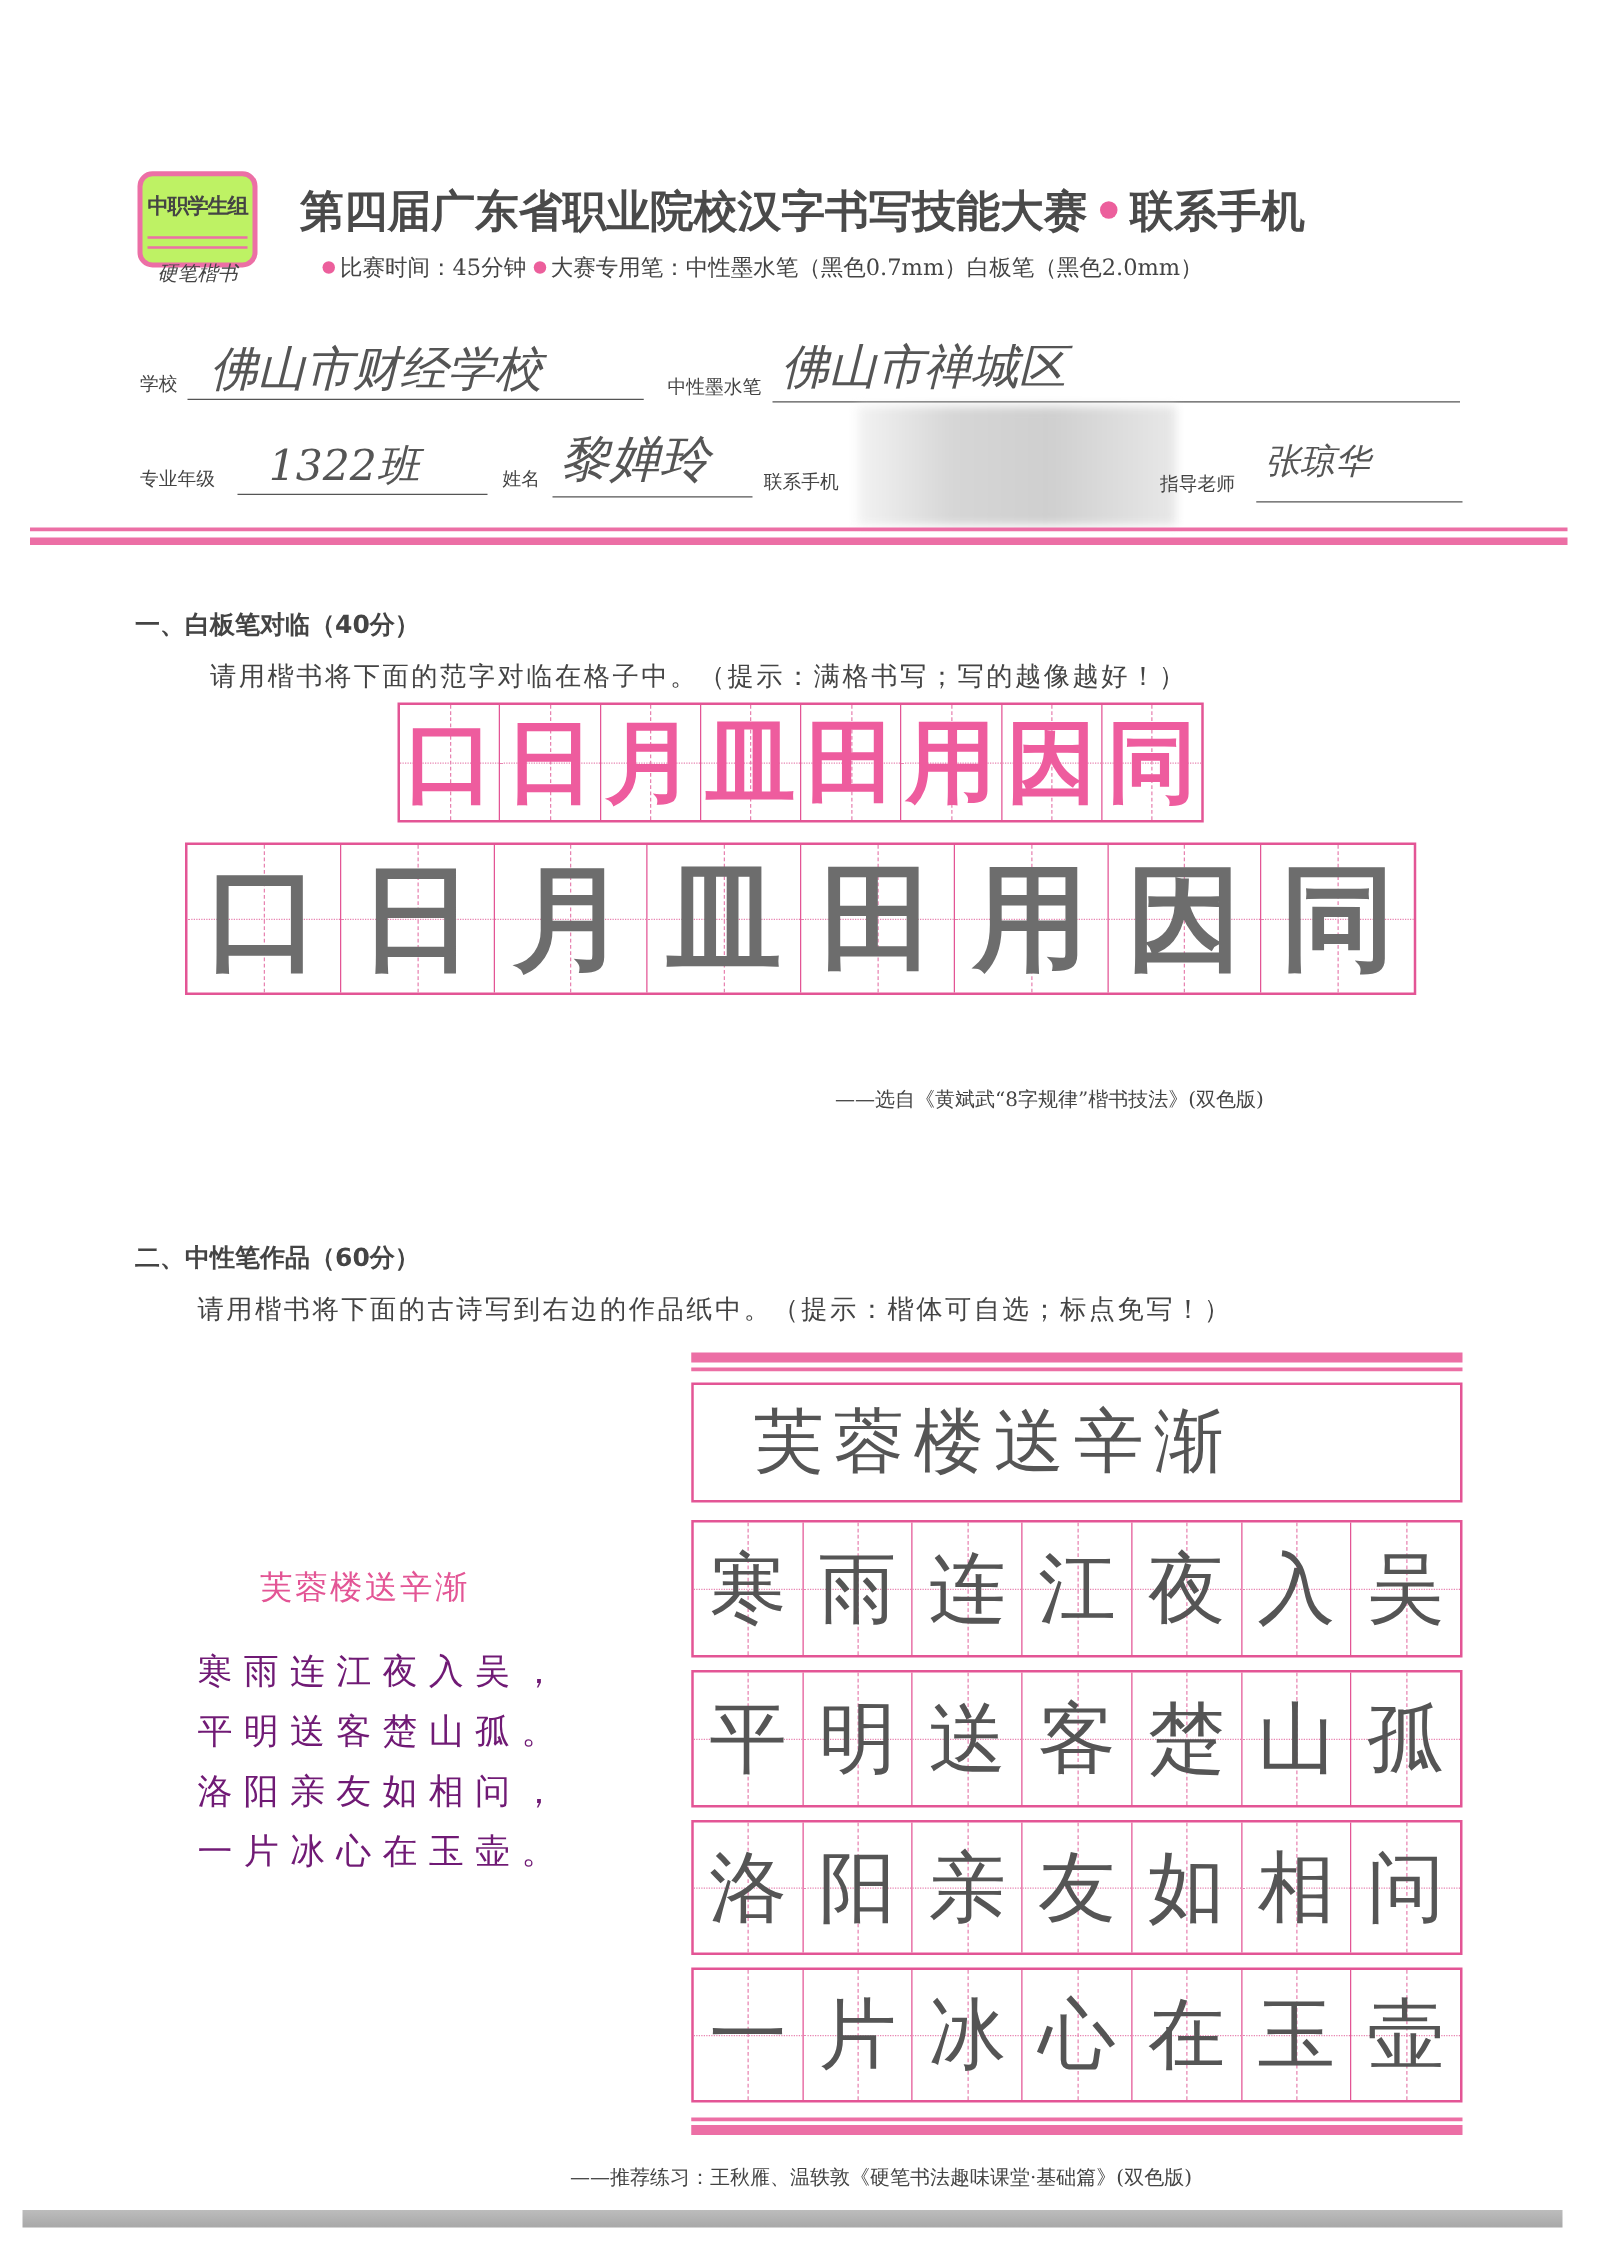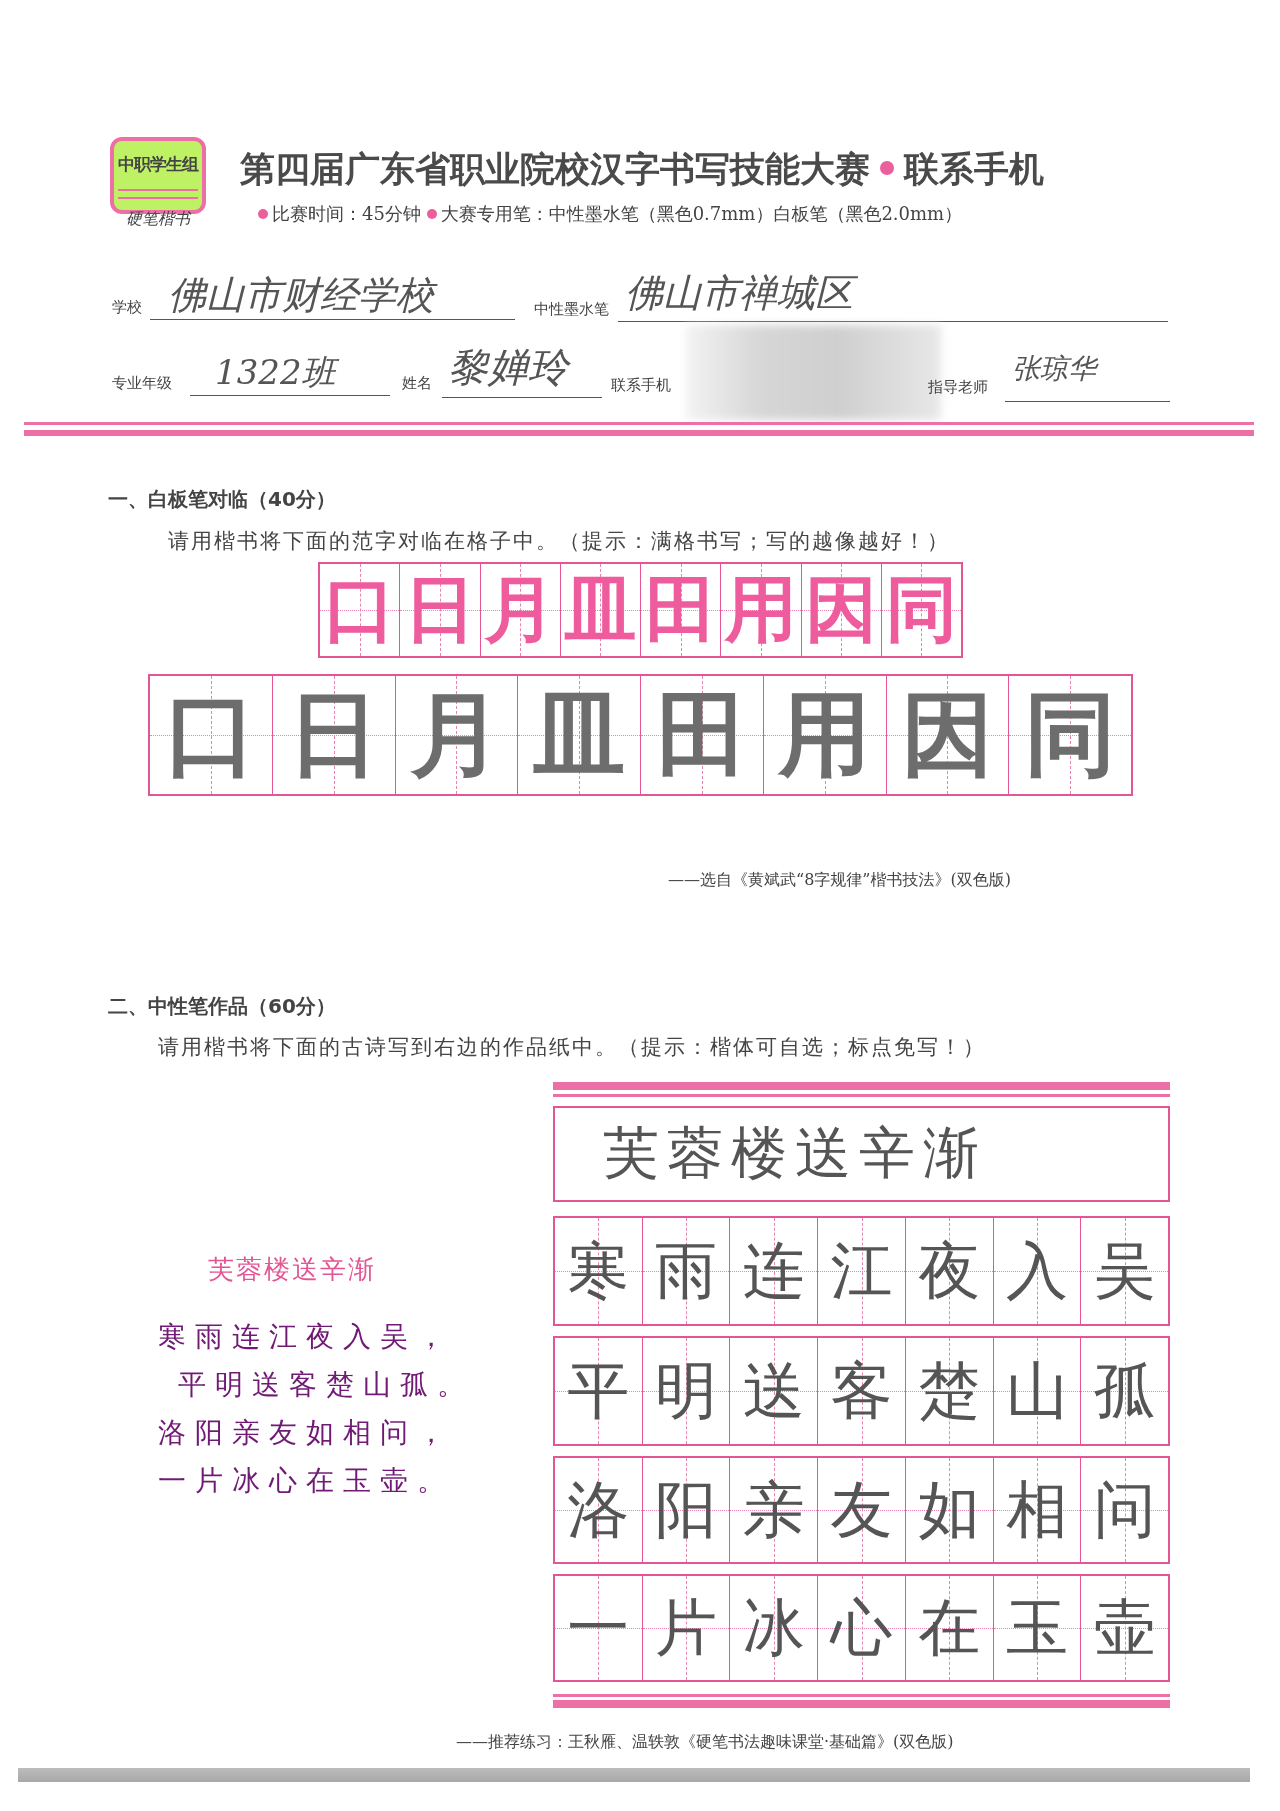--- a/index.html
+++ b/index.html
@@ -154,21 +154,21 @@
     </div>
 </div>
 
 <div class="abs cite" style="left:668px;top:870px;">——选自《黄斌武“8字规律”楷书技法》(双色版)</div>
 
 <div class="abs section" style="left:108px;top:993px;">二、中性笔作品（60分）</div>
 <div class="abs instr" style="left:158px;top:1033px;">请用楷书将下面的古诗写到右边的作品纸中。（提示：楷体可自选；标点免写！）</div>
 
 <div class="abs poem-title" style="left:208px;top:1252px;">芙蓉楼送辛渐</div>
 <div class="abs poem-line" style="left:158px;top:1318px;">寒雨连江夜入吴，</div>
-<div class="abs poem-line" style="left:158px;top:1366px;margin-left:20px;">平明送客楚山孤。</div>
+<div class="abs poem-line" style="left:158px;top:1366px;">平明送客楚山孤。</div>
 <div class="abs poem-line" style="left:158px;top:1414px;">洛阳亲友如相问，</div>
 <div class="abs poem-line" style="left:158px;top:1462px;">一片冰心在玉壶。</div>
 
 <div class="abs pinkbar-thick" style="left:553px;top:1082px;width:617px;height:8px;"></div>
 <div class="abs pinkbar-thin" style="left:553px;top:1094px;width:617px;"></div>
 
 <div class="abs titlebox" style="left:553px;top:1106px;width:617px;height:96px;">
   <span>芙蓉楼送辛渐</span>
 </div>
 

